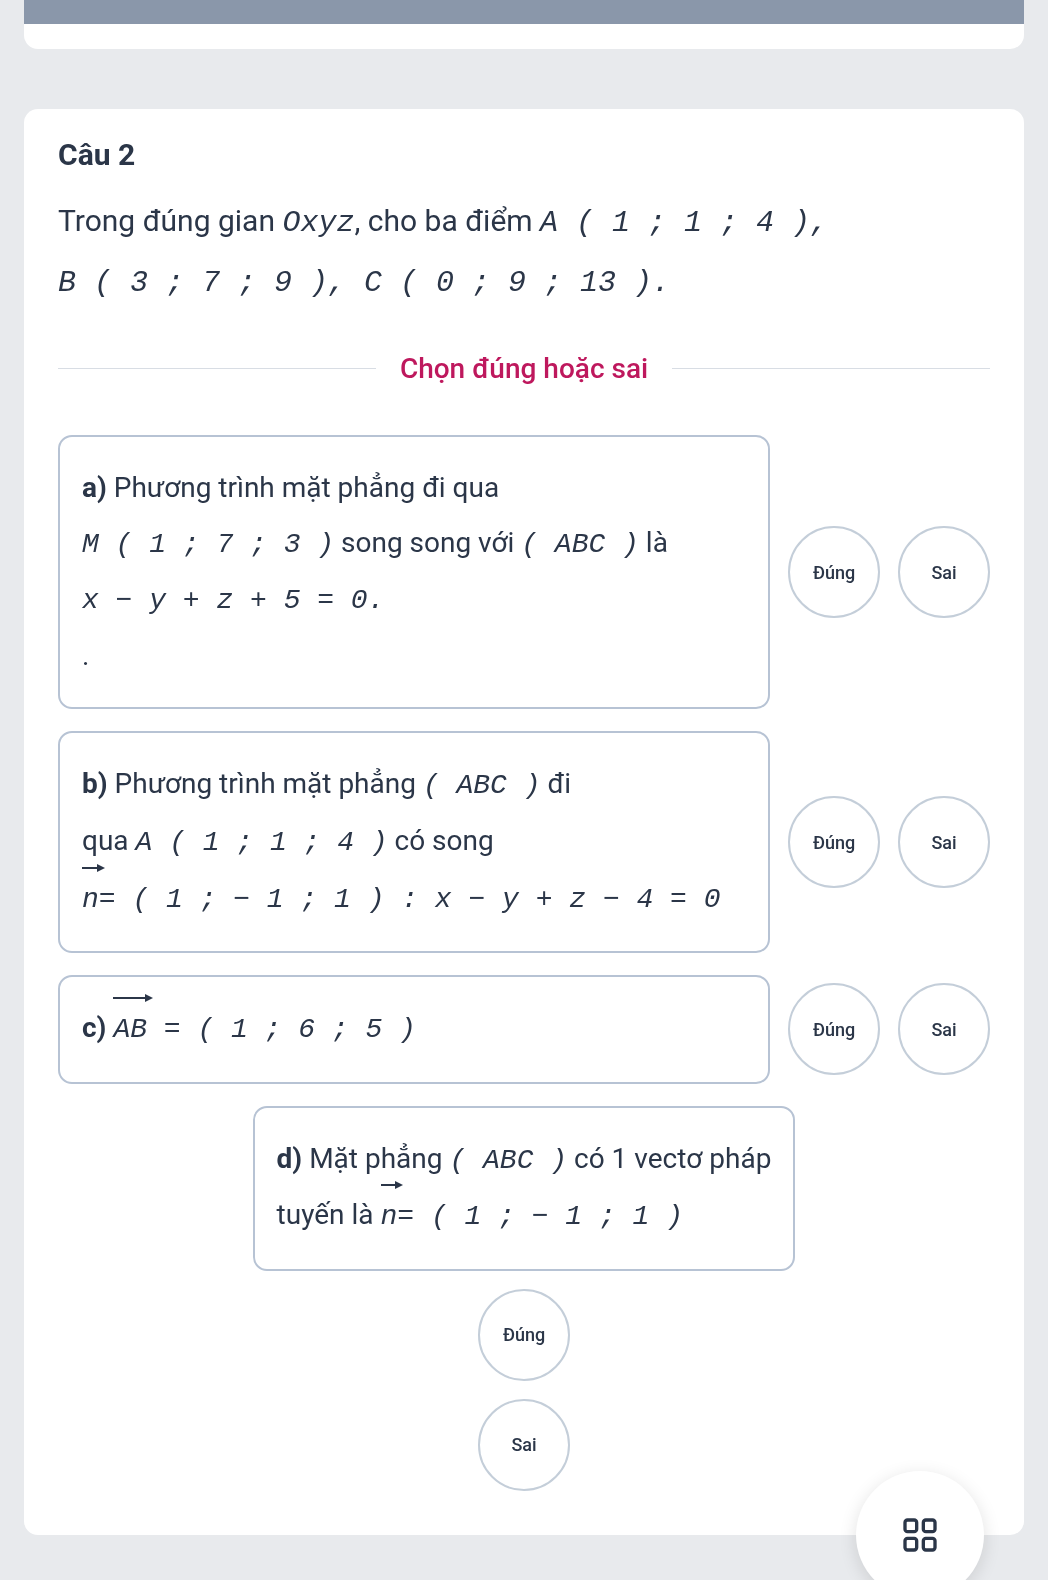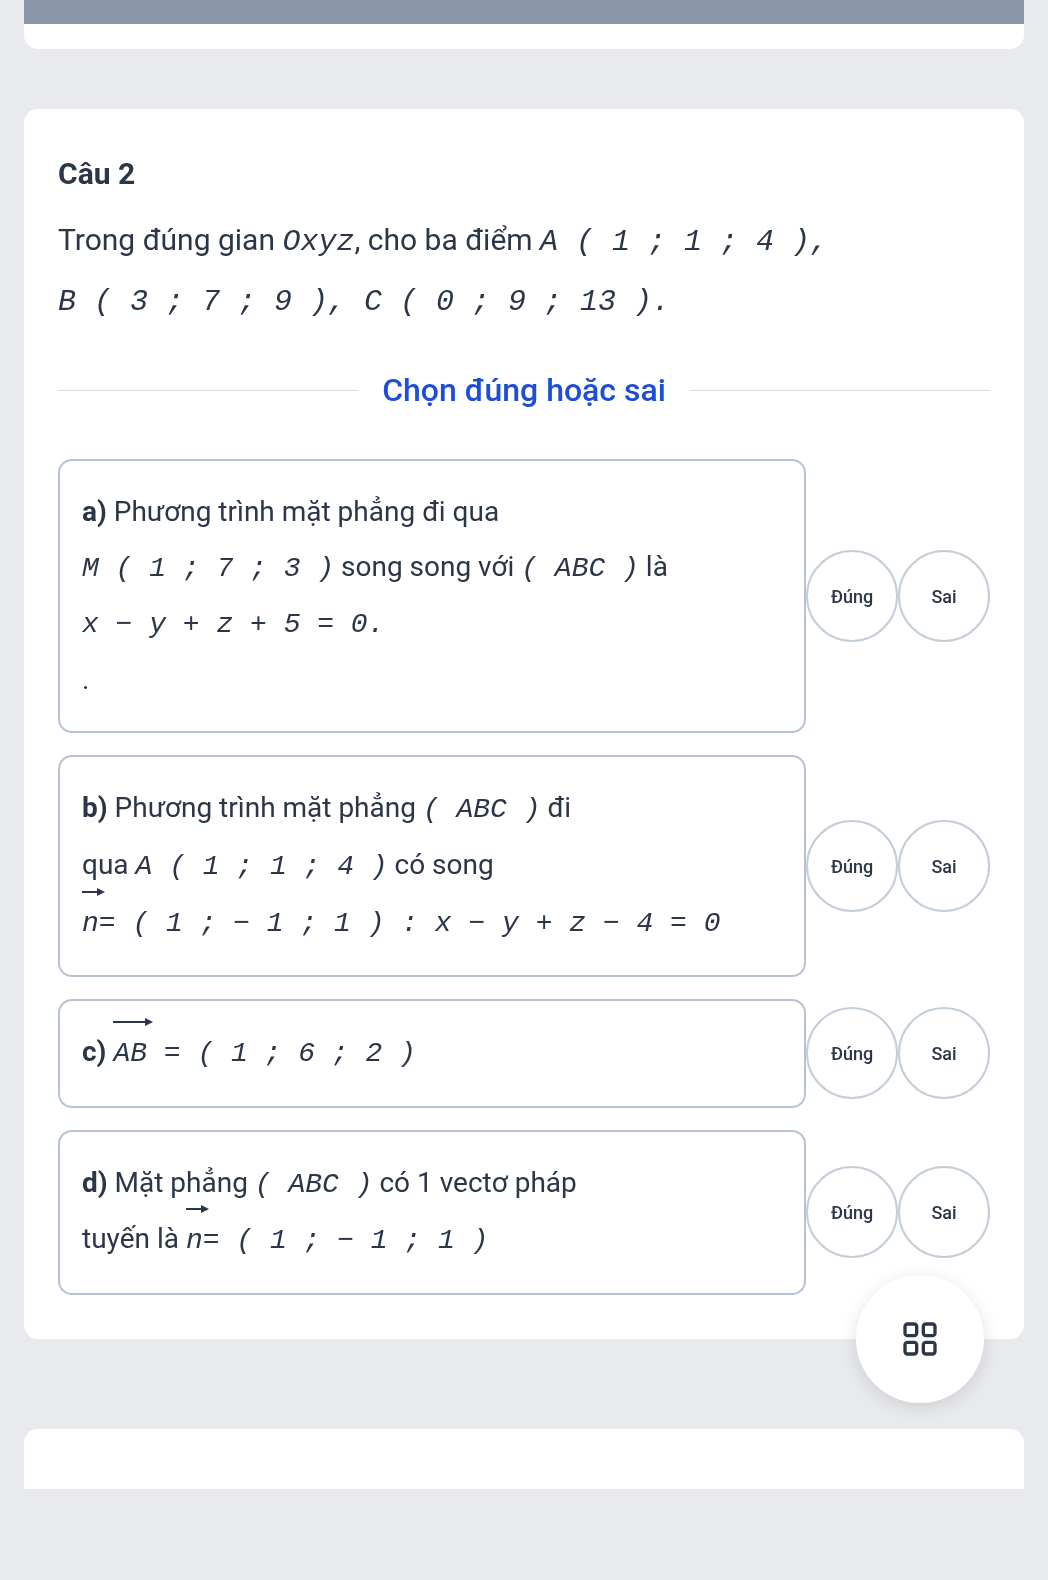--- a/index.html
+++ b/index.html
@@ -18,21 +18,21 @@
   .spacer-card {
     background: #fff;
     height: 25px;
     margin: 0 24px;
     border-radius: 0 0 14px 14px;
   }
   .card {
     background: #fff;
     margin: 60px 24px 0 24px;
     border-radius: 14px;
-    padding: 47px 34px 44px 34px;
+    padding: 28px 34px 44px 34px;
     position: relative;
   }
   .q-title {
     font-size: 30px;
     font-weight: 700;
     color: #2b3648;
     margin-bottom: 20px;
   }
   .q-body {
     font-size: 30px;
@@ -49,27 +49,28 @@
     align-items: center;
     margin-bottom: 50px;
   }
   .divider-line {
     flex: 1;
     height: 1px;
     background: #d8dde4;
   }
   .divider-text {
     padding: 0 24px;
-    font-size: 32px;
-    color: #1d4ed8;
+    font-size: 28px;
+    color: #be185d;
     font-weight: 500;
   }
   .option-row {
     display: flex;
     align-items: center;
+    gap: 18px;
     margin-bottom: 22px;
   }
   .option-box {
     flex: 1;
     border: 2px solid #b7c3d4;
     border-radius: 14px;
     padding: 24px 22px;
     font-size: 28px;
     color: #2b3648;
     line-height: 1.95;
@@ -173,27 +174,27 @@
       <span>qua </span><span class="math">A ( 1 ; 1 ; 4 )</span><span> có song</span><br>
       <span class="math vec">n</span><span class="math">= ( 1 ; − 1 ; 1 ) : x − y + z − 4 = 0</span>
     </div>
     <div class="btn-circle">Đúng</div>
     <div class="btn-circle">Sai</div>
   </div>
 
   <div class="option-row">
     <div class="option-box">
       <span class="label">c)</span>
-      <span class="math vec" style="margin-left:0;">AB</span><span class="math"> = ( 1 ; 6 ; 2 )</span>
-    </div>
-    <div class="btn-circle">Đúng</div>
-    <div class="btn-circle">Sai</div>
-  </div>
-
-  <div class="option-row" style="margin-bottom:0;">
+      <span class="math vec" style="margin-left:0;">AB</span><span class="math"> = ( 1 ; 6 ; 5 )</span>
+    </div>
+    <div class="btn-circle">Đúng</div>
+    <div class="btn-circle">Sai</div>
+  </div>
+
+  <div class="option-row" style="margin-bottom:0;flex-direction:column;">
     <div class="option-box">
       <span class="label">d)</span><span> Mặt phẳng </span><span class="math">( ABC )</span><span> có 1 vectơ pháp</span><br>
       <span>tuyến là </span><span class="math vec">n</span><span class="math">= ( 1 ; − 1 ; 1 )</span>
     </div>
     <div class="btn-circle">Đúng</div>
     <div class="btn-circle">Sai</div>
   </div>
 
   <div class="fab">
     <svg viewBox="0 0 24 24">

